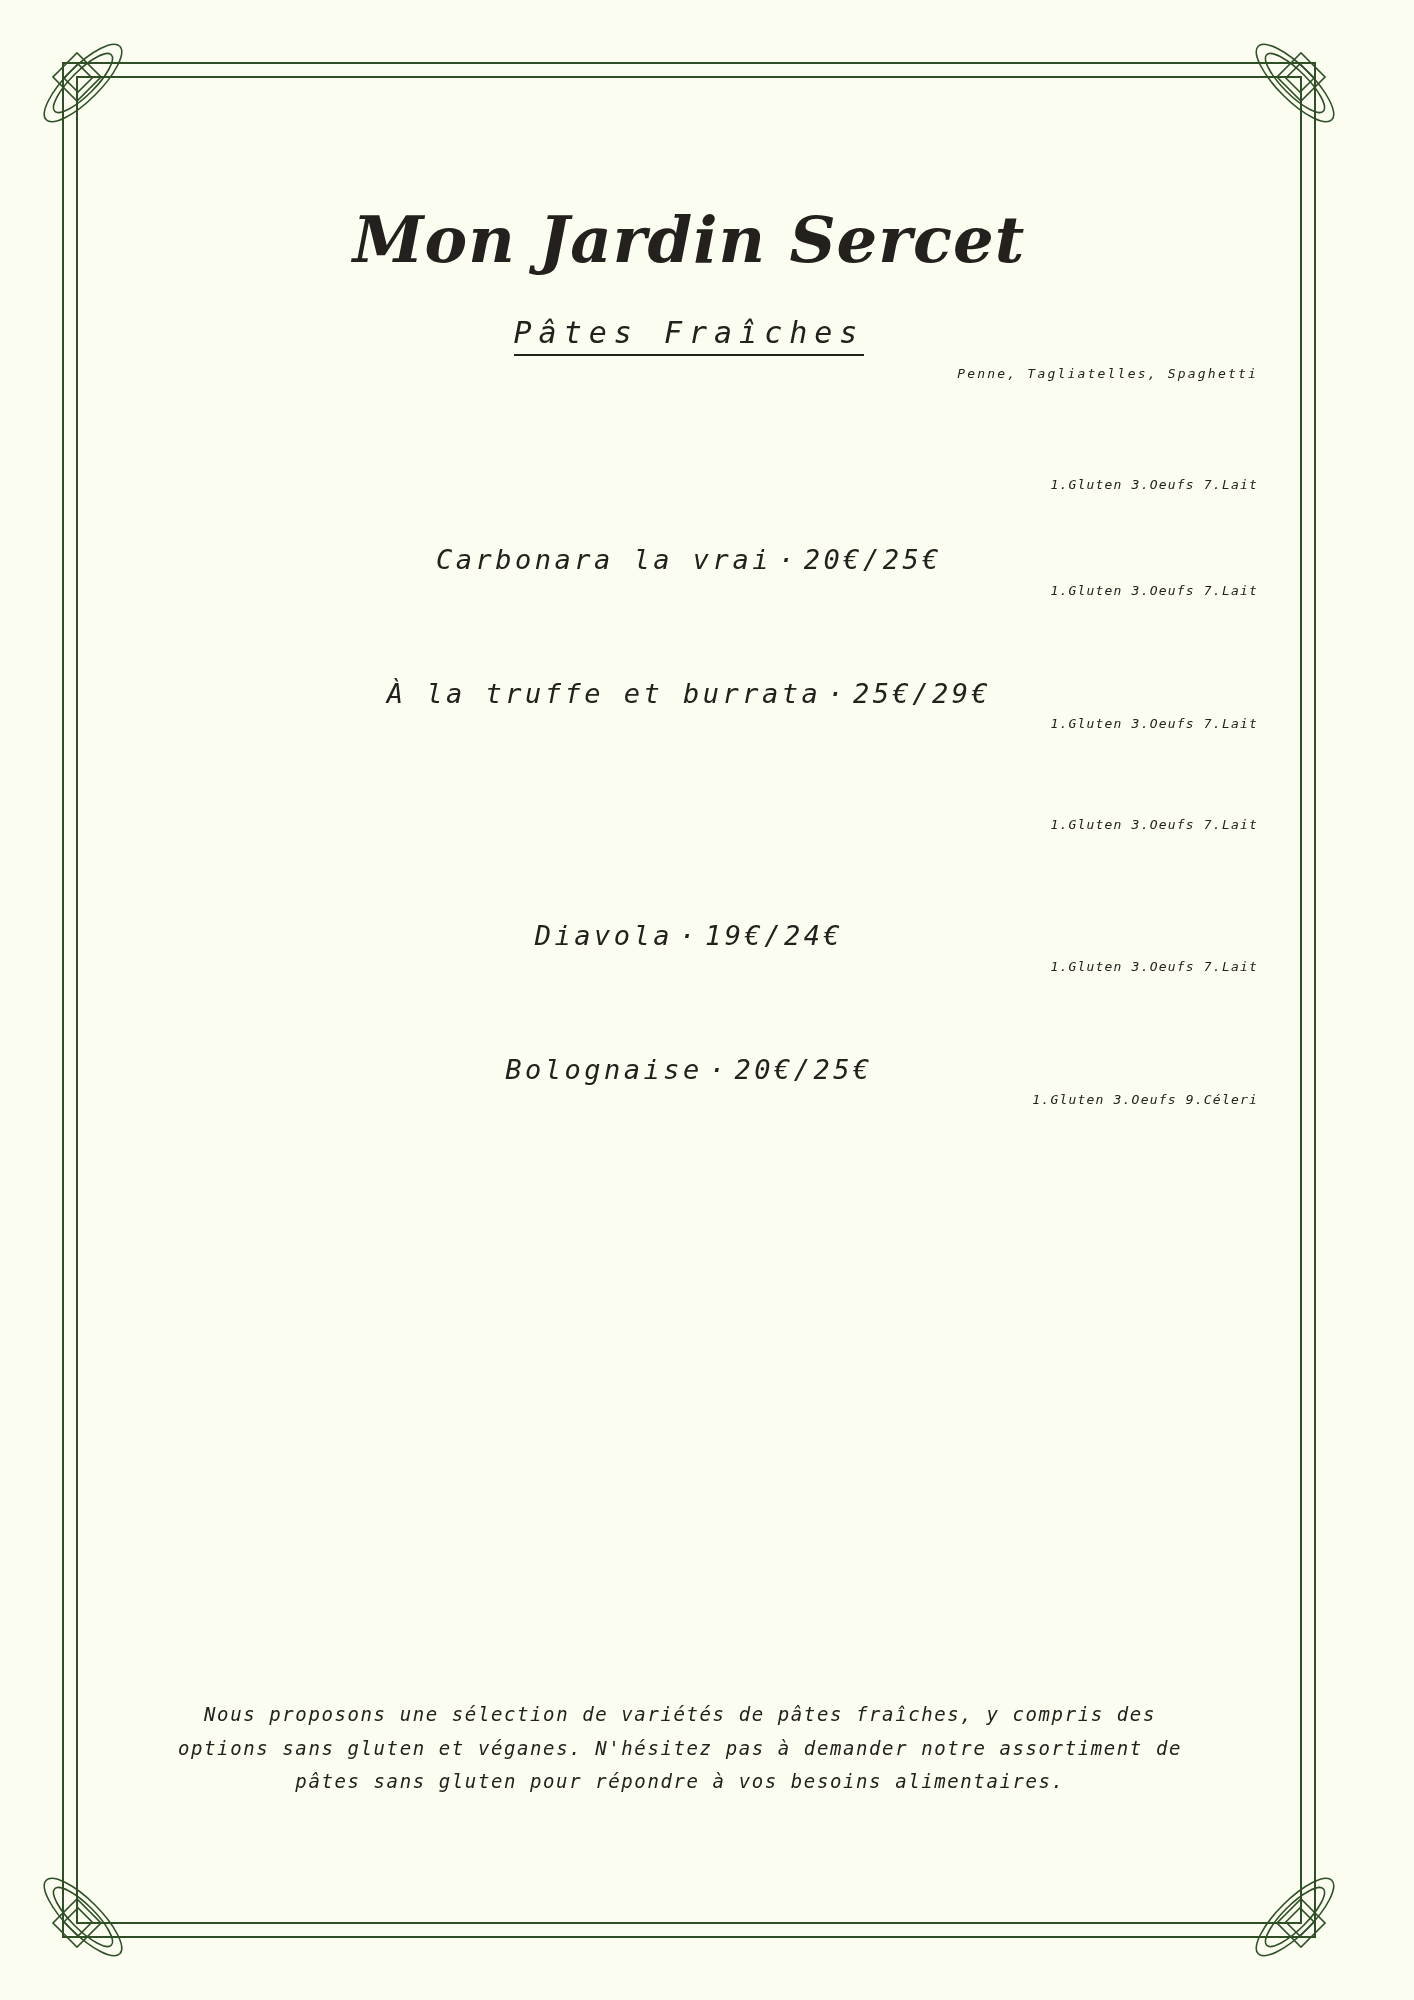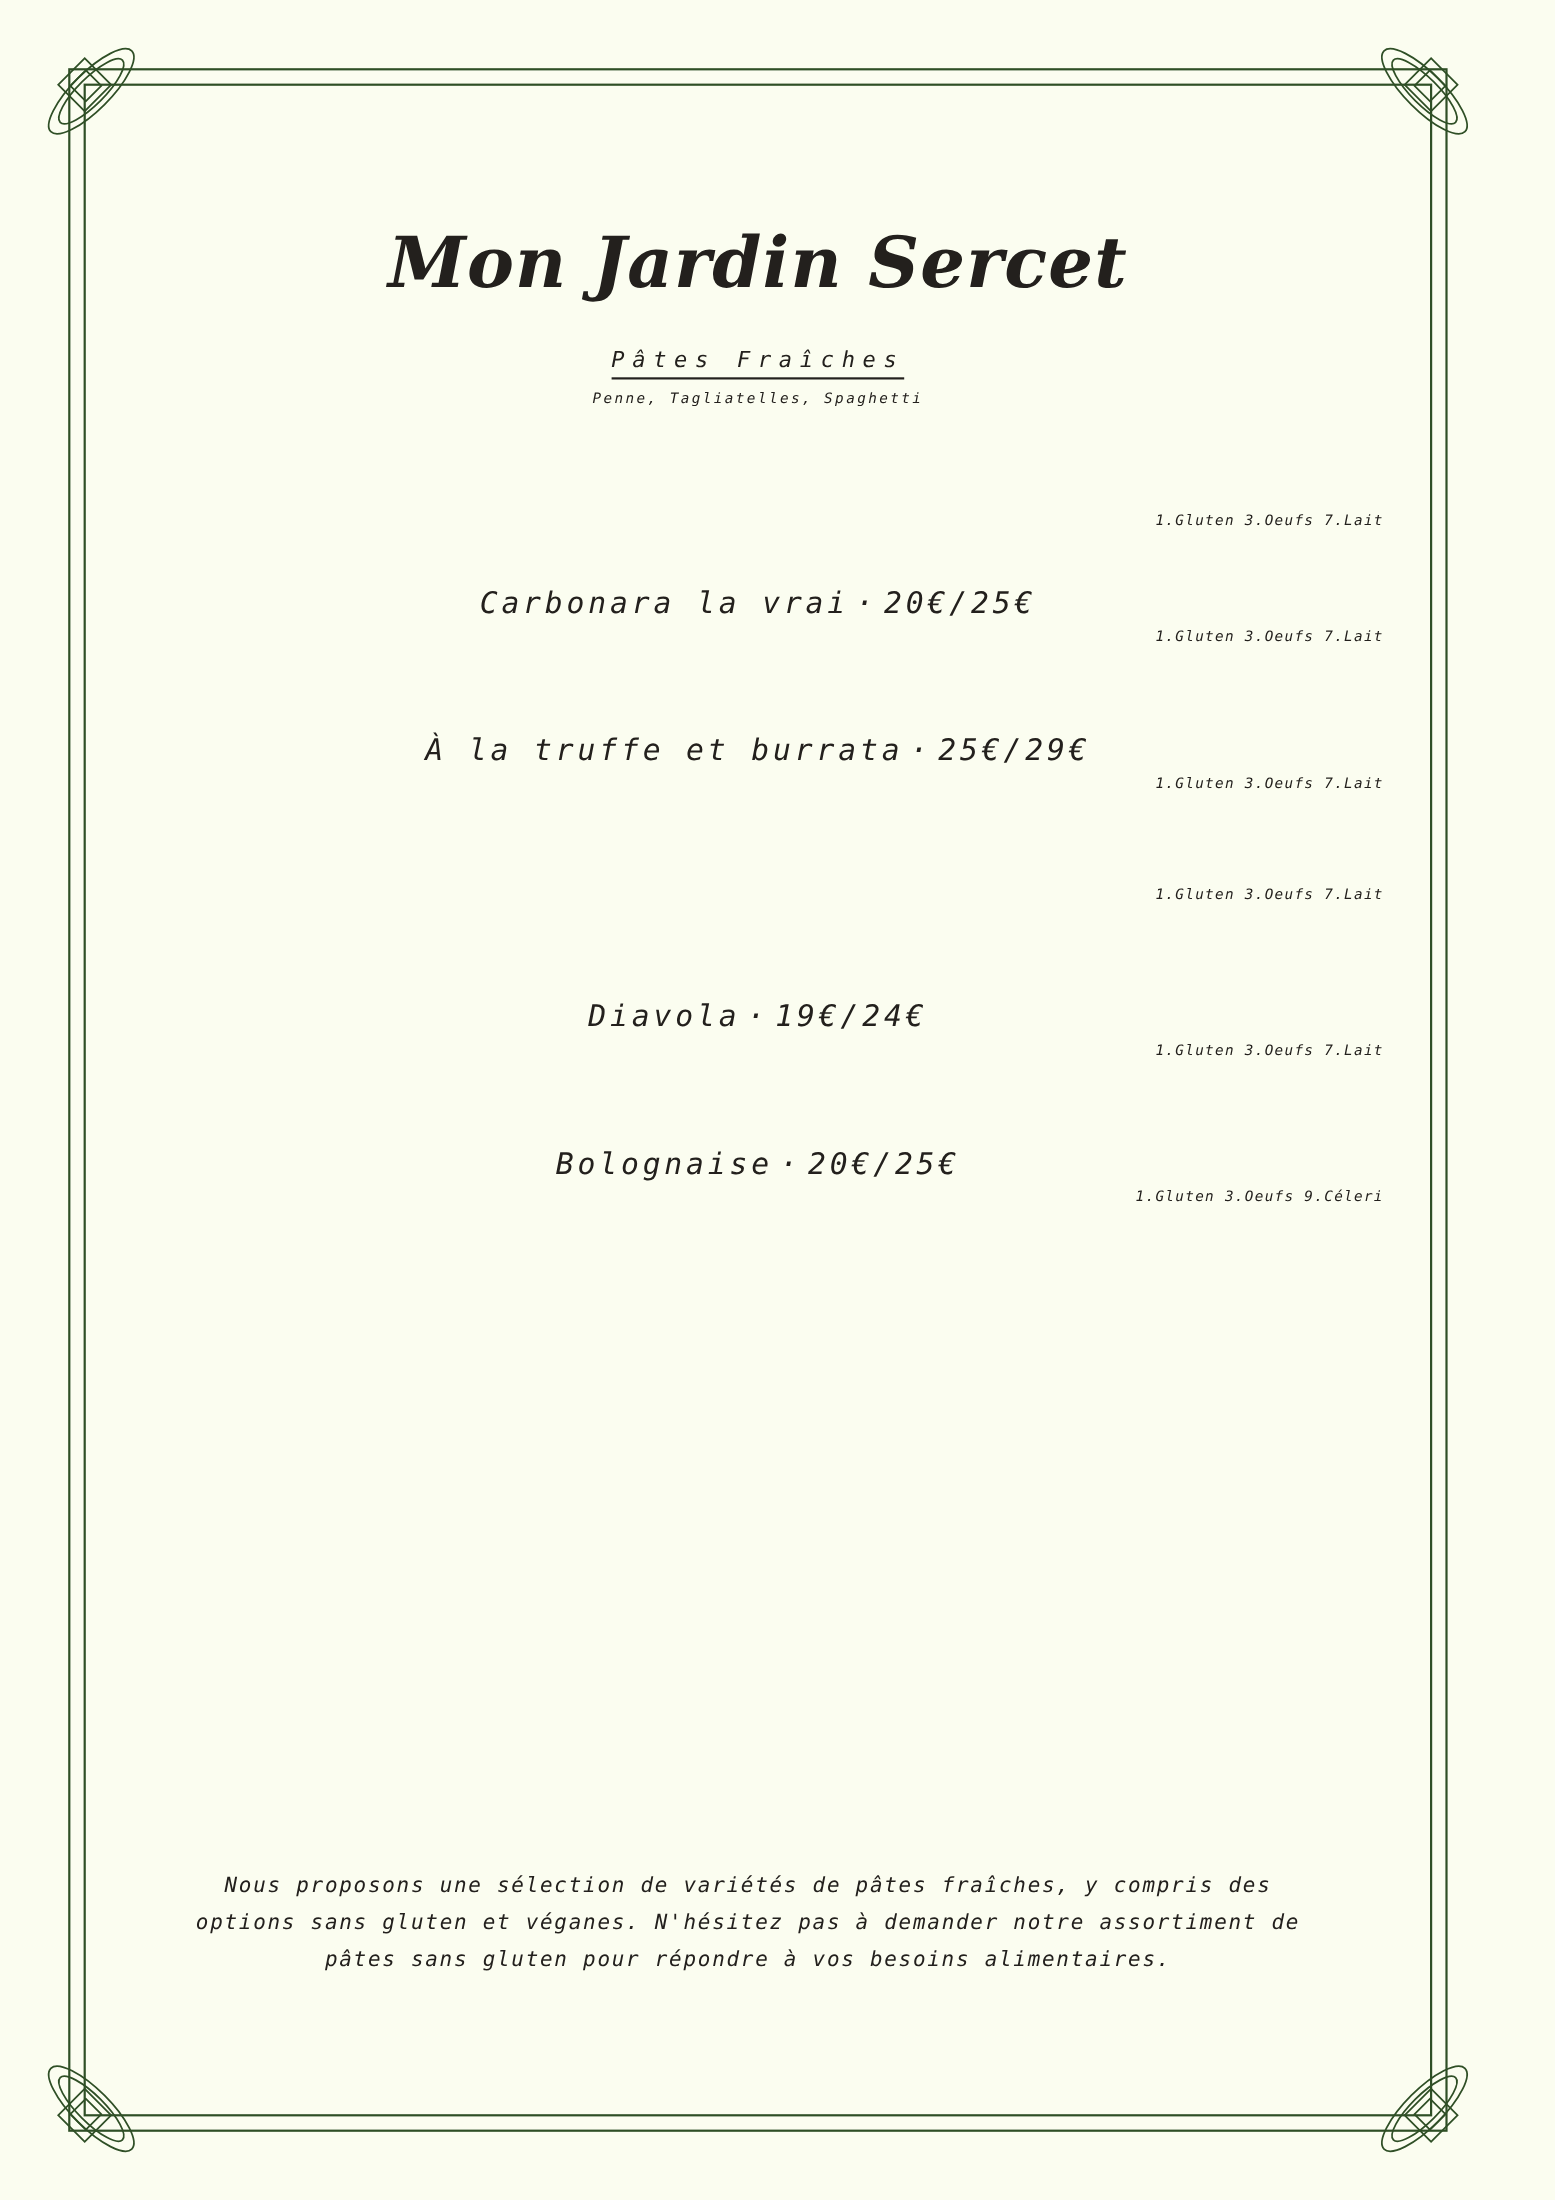--- a/index.html
+++ b/index.html
@@ -73,36 +73,37 @@
     font-size: 64px;
     letter-spacing: 1px;
     color: #23201d;
     margin: 55px 0 0 0;
     line-height: 1.1;
   }
 
   .section-title {
     font-family: "DejaVu Sans Mono", monospace;
     font-style: italic;
-    font-size: 20px;
+    font-size: 30px;
     letter-spacing: 7px;
     color: #23201d;
     margin: 40px 0 0 0;
     display: inline-block;
     border-bottom: 2px solid #23201d;
     padding-bottom: 4px;
   }
 
   .section-sub {
     font-family: "DejaVu Sans Mono", monospace;
     font-style: italic;
     font-size: 13px;
     letter-spacing: 2.2px;
     color: #23201d;
     margin: 10px 0 0 0;
+    text-align: right;
   }
 
   .items {
     margin-top: 96px;
   }
 
   .item {
     margin-bottom: 50px;
   }
   .item-name {

